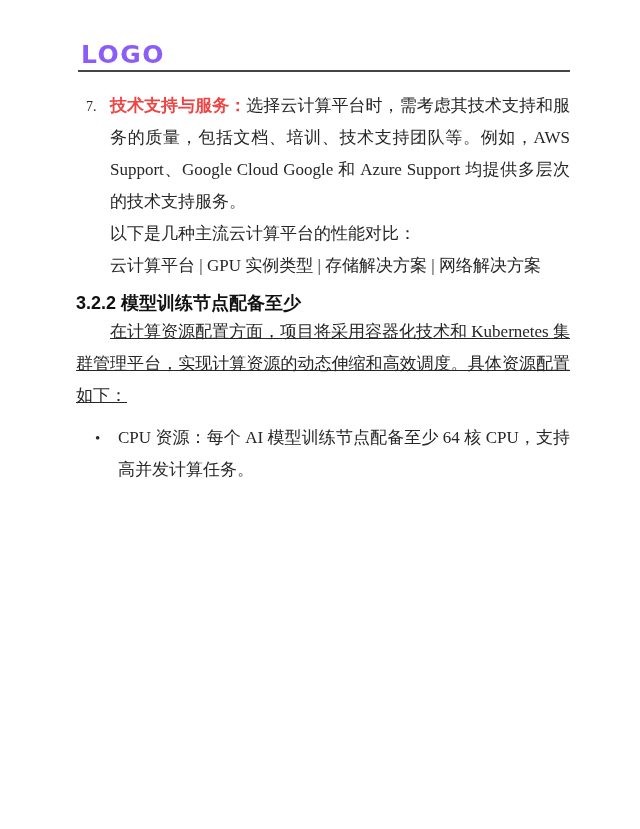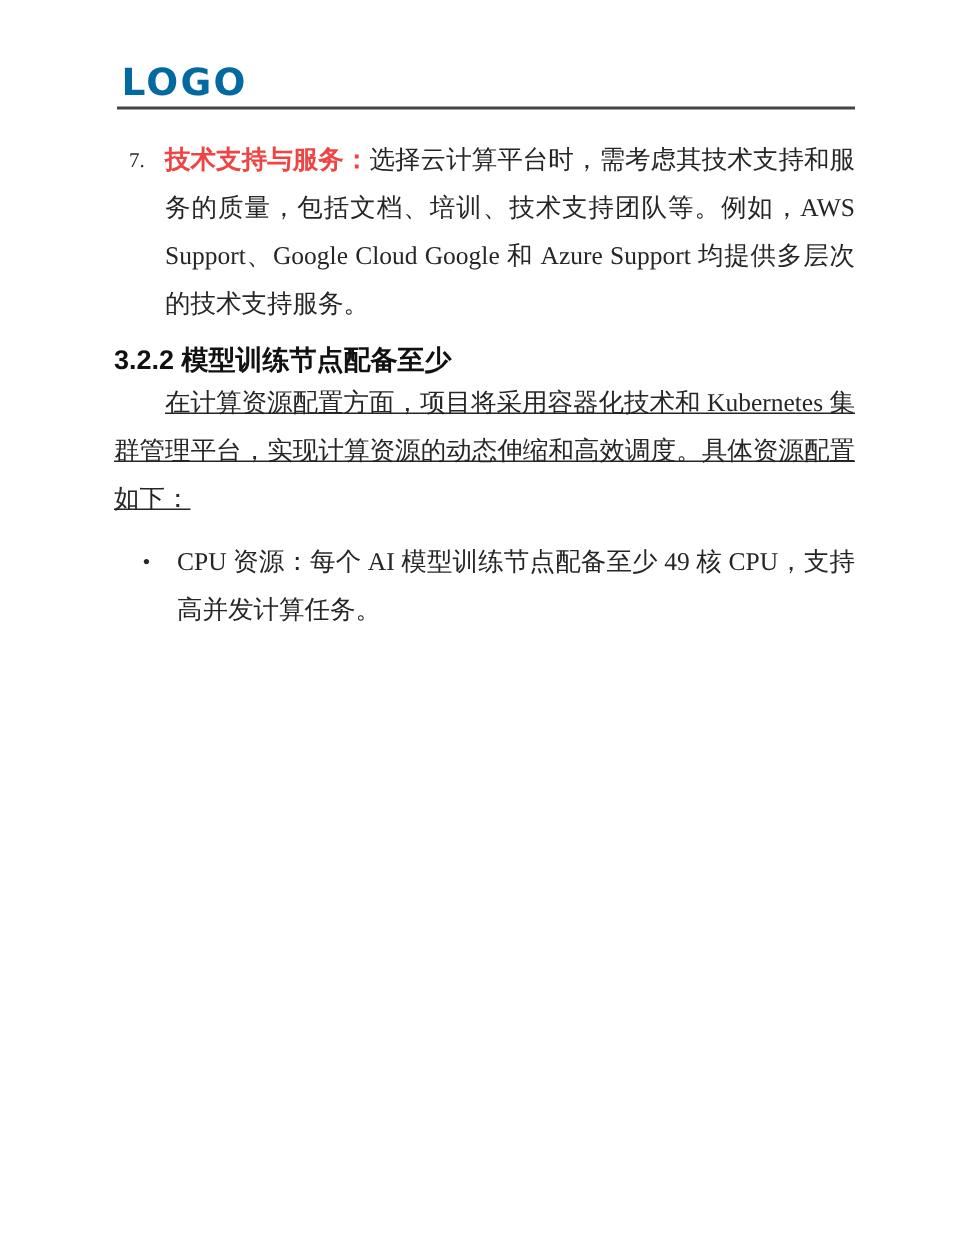--- a/index.html
+++ b/index.html
@@ -17,21 +17,21 @@
   .page-header{
     padding:42px 70px 0 78px;
   }
   .logo{
     display:inline-block;
     font-family:"DejaVu Sans","Liberation Sans",sans-serif;
     font-weight:800;
     font-size:25px;
     line-height:25px;
     letter-spacing:1.5px;
-    color:#0369a1;
+    color:#8b5cf6;
     padding-left:3px;
   }
   .header-rule{
     margin-top:3px;
     border-bottom:2px solid #454545;
     height:0;
   }
   
   .doc-main{
     padding:0 70px 0 76px;
@@ -96,25 +96,29 @@
     <div class="header-rule"></div>
   </header>
 
   <main class="doc-main">
 
     <div class="numbered-item">
       <span class="num">7.</span>
       <span class="li-text"><span class="bold-cjk">技术支持与服务：</span><span>选择云计算平台时，需考虑其技术支持和服务的质量，包括文档、培训、技术支持团队等。例如，AWS Support、Google Cloud Google 和 Azure Support 均提供多层次的技术支持服务。</span></span>
     </div>
 
+    <div class="intro-block">
+      <p>以下是几种主流云计算平台的性能对比：</p>
+      <p>云计算平台 | GPU 实例类型 | 存储解决方案 | 网络解决方案</p>
+    </div>
 
     <h2 class="section-heading">3.2.2 模型训练节点配备至少</h2>
 
 
     <p class="para second">在计算资源配置方面，项目将采用容器化技术和 Kubernetes 集群管理平台，实现计算资源的动态伸缩和高效调度。具体资源配置如下：</p>
 
     <div class="bullet-item">
       <span class="dot">•</span>
-      <span>CPU 资源：每个 AI 模型训练节点配备至少 49 核 CPU，支持高并发计算任务。</span>
+      <span>CPU 资源：每个 AI 模型训练节点配备至少 64 核 CPU，支持高并发计算任务。</span>
     </div>
 
   </main>
 </div>
 
 </body></html>

